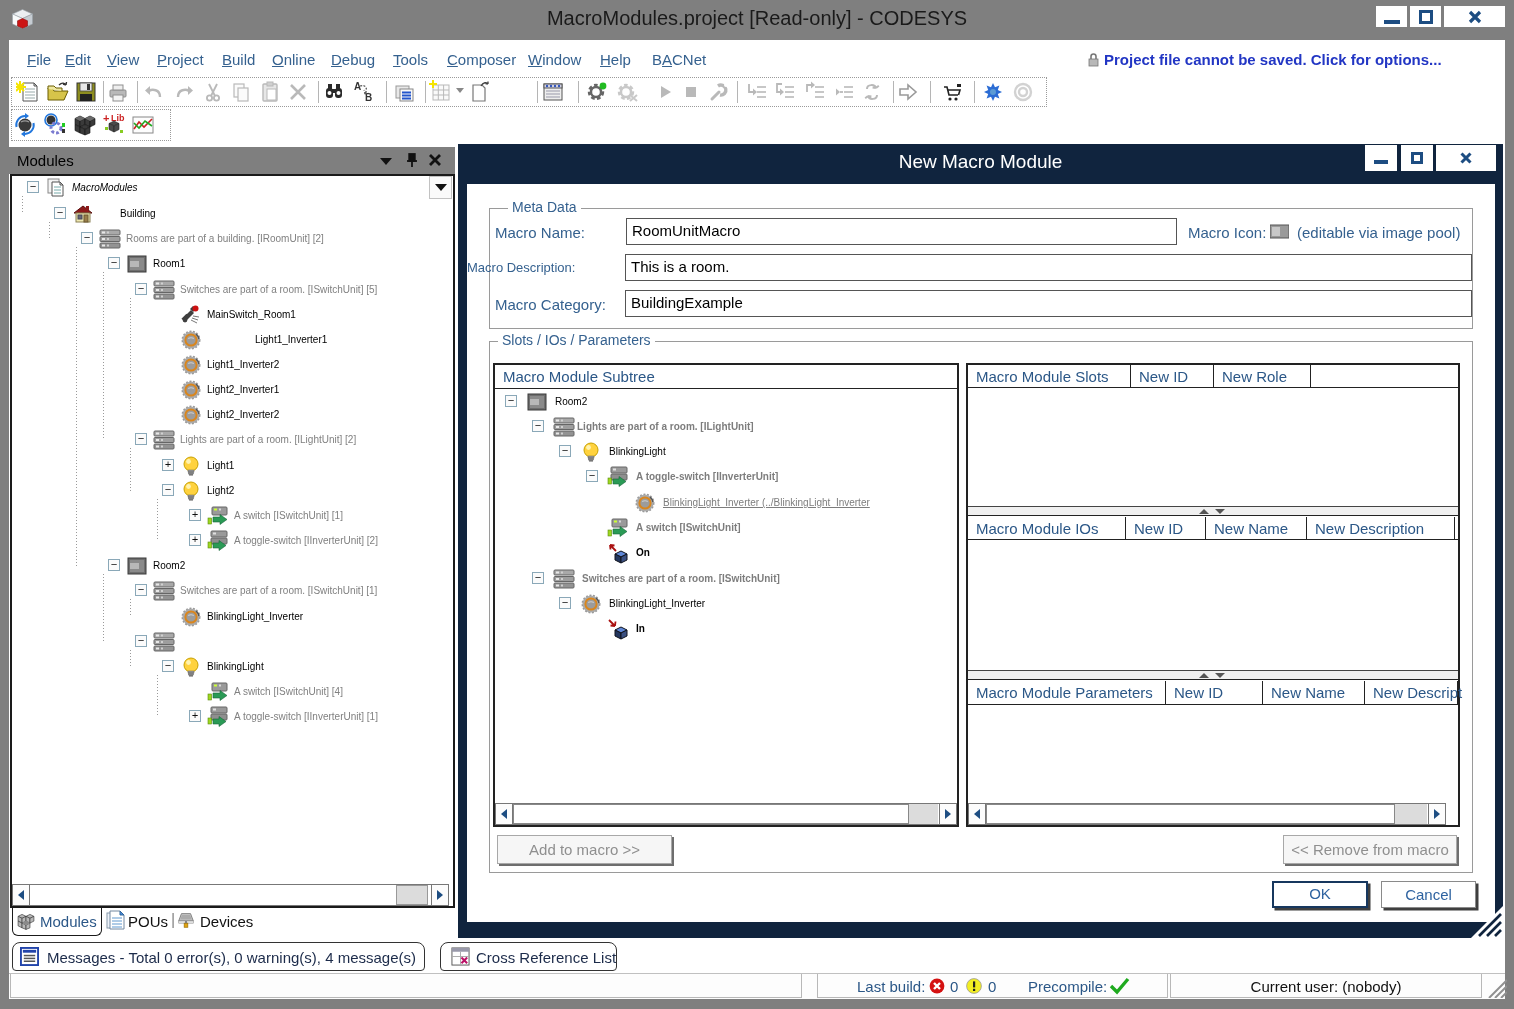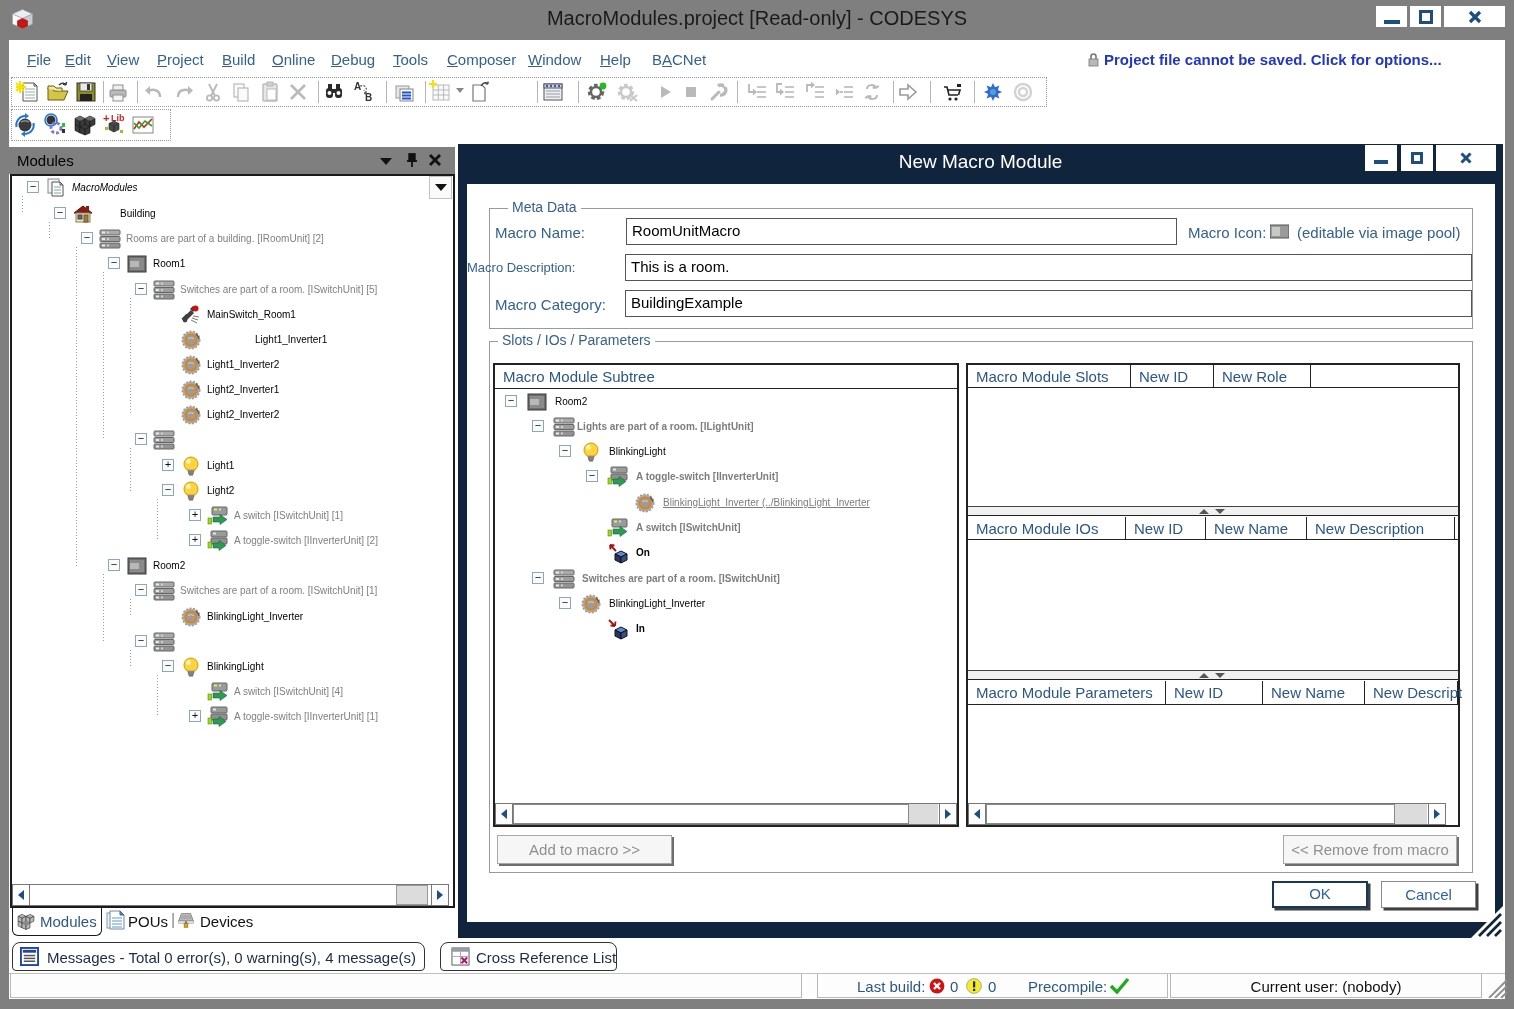--- a/index.html
+++ b/index.html
@@ -450,20 +450,21 @@
           <rect x="3" y="10" width="3" height="2"></rect>
           <rect x="3" y="16.5" width="3" height="2"></rect>
         </g>
 <g fill="#d0d0d0">
           <rect x="8" y="3.5" width="2" height="2"></rect>
           <rect x="8" y="10" width="2" height="2"></rect>
           <rect x="8" y="16.5" width="2" height="2"></rect>
         </g>
       </g>
     </svg>
+<div class="tl" style="left:169px;top:252px;color:#808080;">Lights are part of a room. [ILightUnit] [2]</div>
 <div class="exp" style="left:151px;top:284px">+</div>
 <svg class="abs" style="left:169px;top:280px" width="22" height="22" viewBox="0 0 22 22">
       <circle cx="11" cy="9" r="7" fill="#ffd23e" stroke="#c8a100"></circle>
       <circle cx="8.5" cy="6.5" r="2.4" fill="#fff3b0"></circle>
       <rect x="8" y="15" width="6" height="2" fill="#999" stroke="#666" stroke-width="0.5"></rect>
       <rect x="8.5" y="17" width="5" height="2" fill="#8a8a8a" stroke="#666" stroke-width="0.5"></rect>
       <rect x="9" y="19" width="4" height="1.6" fill="#777"></rect>
     </svg>
 <div class="tl" style="left:196px;top:278px;color:#000;">Light1</div>
 <div class="exp" style="left:151px;top:309px">−</div>

